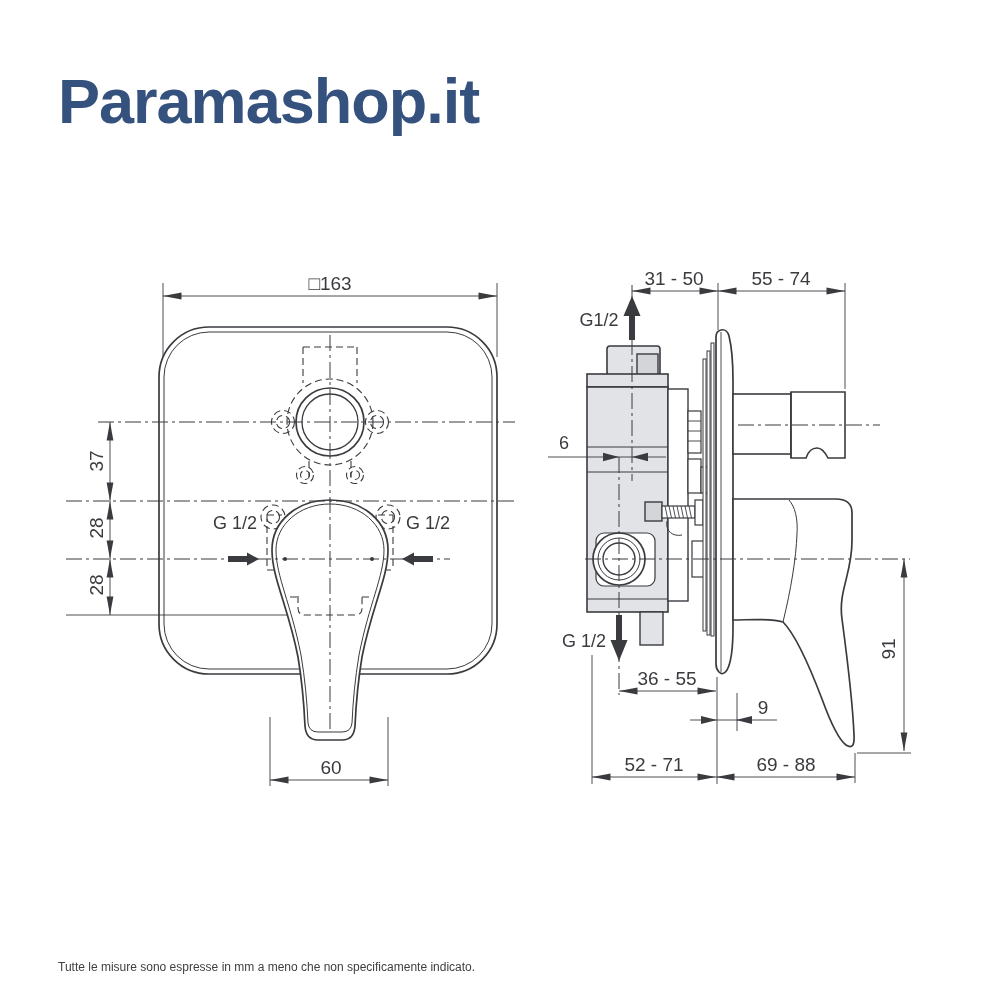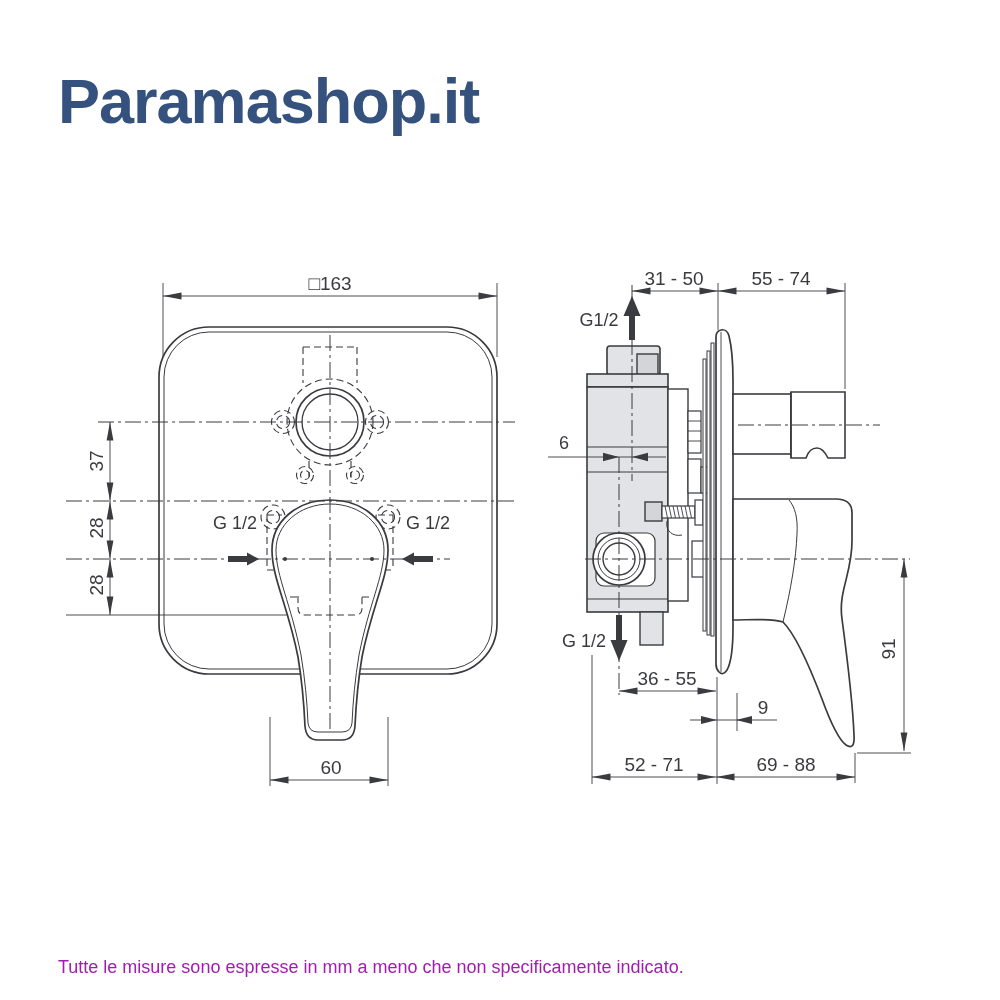--- a/index.html
+++ b/index.html
@@ -1,20 +1,20 @@
 <!DOCTYPE html>
 <html><head>
 <meta charset="utf-8">
 <style>
   html,body{margin:0;padding:0;background:#ffffff;}
   .canvas{position:relative;width:994px;height:1000px;background:#ffffff;overflow:hidden;
           font-family:"Liberation Sans",sans-serif;margin-top:29px;}
   .logo{position:absolute;left:58px;top:36px;font-size:63px;font-weight:700;
         letter-spacing:-1px;color:#35517e;line-height:72px;}
-  .footer{position:absolute;left:58px;top:924px;color:#a21caf;font-size:18px;line-height:28px;}
+  .footer{position:absolute;left:58px;top:924px;color:#404040;font-size:12px;line-height:28px;}
   svg.drawing{position:absolute;left:0;top:0;}
   .ln{stroke:#3a3b3f;fill:none;}
   .w17{stroke-width:1.7px;} .w16{stroke-width:1.6px;} .w14{stroke-width:1.4px;}
   .w13{stroke-width:1.3px;} .w12{stroke-width:1.2px;} .w10{stroke-width:1px;} .w09{stroke-width:0.9px;}
   .dash{stroke-dasharray:7 4;stroke-width:1.1px;}
   .cl{stroke-dasharray:16 4 3 4;stroke-width:1px;}
   .fw{fill:#ffffff;} .fg{fill:#e2e3e6;} .fm{fill:#d3d5d9;}
   .arr{fill:#3a3b3f;stroke:none;}
   text.d{font-size:19px;fill:#3a3b3f;text-anchor:middle;}
   text.g{font-size:18px;fill:#3a3b3f;text-anchor:middle;}

